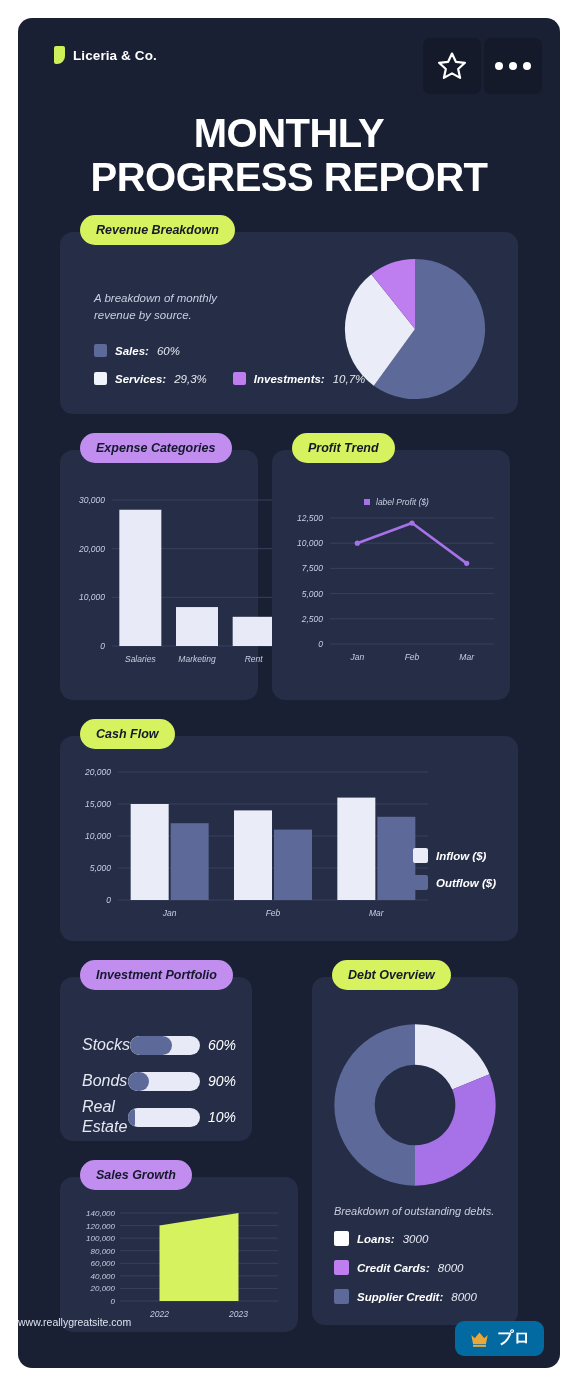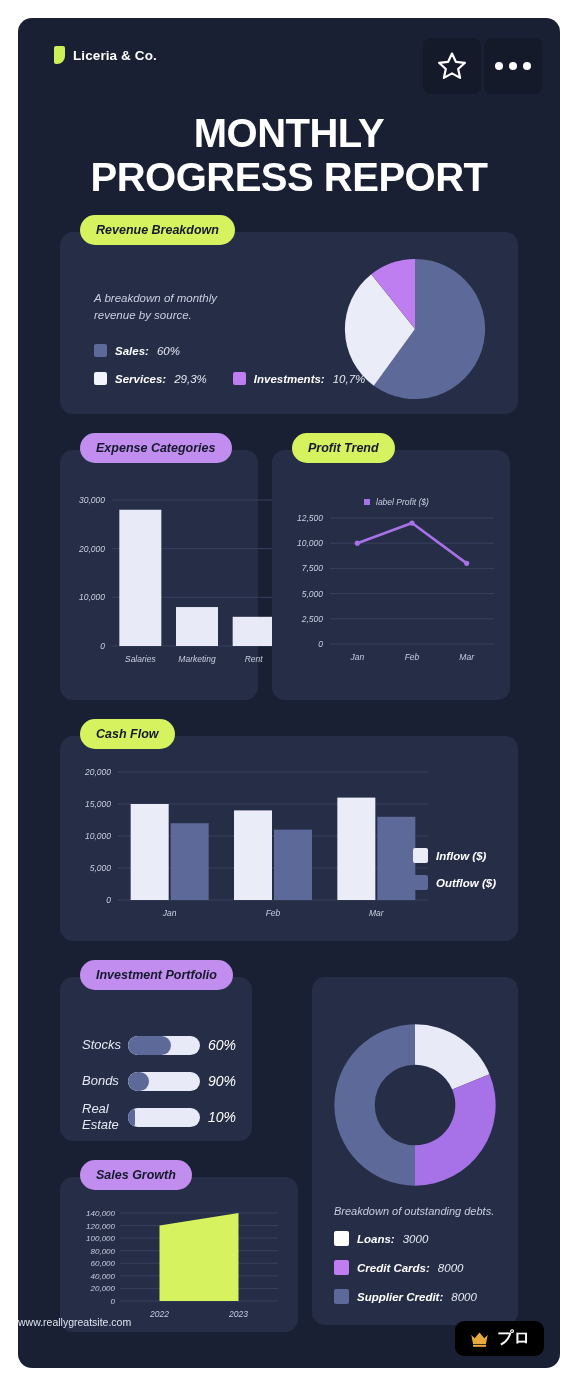--- a/index.html
+++ b/index.html
@@ -99,21 +99,21 @@
   #expense { width: 198px; height: 250px; margin-top: 36px; }
   #profit  { width: 238px; height: 250px; margin-top: 36px; }
   #cashflow { height: 205px; margin-top: 36px; }
   #portfolio { width: 192px; height: 164px; margin-top: 36px; }
   #debt { width: 238px; height: 348px; margin-top: 36px; }
   #growth { width: 238px; height: 155px; margin-top: 36px; }
 
   
   .pf-rows { position: absolute; top: 50px; left: 22px; right: 16px; }
   .pf-row { display: flex; align-items: center; height: 36px; }
-  .pf-name { color: #e6e9f2; font-size: 13px; width: 58px; line-height: 1.25; }
+  .pf-name { color: #e6e9f2; font-size: 16px; width: 58px; line-height: 1.25; }
   .bar-track {
     position: relative; width: 92px; height: 19px;
     background: #e8ebf7; border-radius: 10px; overflow: hidden;
   }
   .bar-fill { position: absolute; left: 0; top: 0; bottom: 0; background: #5d6a99; border-radius: 10px; }
   .pf-pct { color: #ffffff; font-size: 14px; margin-left: 8px; }
 
   
   .donut-box { position: absolute; top: 44px; left: 0; right: 0; display: flex; justify-content: center; }
   .debt-desc { position: absolute; left: 22px; top: 228px; color: #c9cee0; font-size: 11px; }
@@ -121,21 +121,21 @@
   .debt-legend .legend-item { margin-bottom: 14px; }
 
   
   .footer { position: absolute; left: 0; right: 0; bottom: 0; height: 72px; }
   .site {
     position: absolute; left: 0; right: 0; top: 20px;
     color: #dfe3ee; font-size: 10.5px;
   }
   .pro {
     position: absolute; right: 16px; bottom: 12px;
-    background: #000000; border-radius: 9px;
+    background: #0369a1; border-radius: 9px;
     padding: 7px 14px; display: flex; align-items: center; gap: 7px;
     cursor: pointer;
   }
   .pro-txt { color: #ffffff; font-size: 16px; font-weight: 700; }
 </style>
 </head>
 <body>
 
 <div class="doc">
 
@@ -337,20 +337,21 @@
             <line x1="60" y1="8" x2="218" y2="8" class="grid-l"></line>
             <text x="55" y="11" class="ax-txt sm" text-anchor="end">140,000</text>
             <path d="M99.5,96 L99.5,20.57142857142857 L178.5,8 L178.5,96 Z" fill="#d6f25e"></path>
             <text x="99.5" y="112" class="ax-txt" text-anchor="middle">2022</text>
             <text x="178.5" y="112" class="ax-txt" text-anchor="middle">2023</text>
           </svg>
       </div>
     </div>
 
     <div class="card" id="debt">
+      <div class="pill lime">Debt Overview</div>
       <div class="donut-box">
         <svg width="168" height="168" viewBox="0 0 100 100" class="chart-svg" id="debt-donut">
             <path d="M50,2 A48,48 0 0,1 94.34621756054176,31.63119524647569 L72.17310878027088,40.81559762323785 A24,24 0 0,0 50,26 Z" fill="#e8ebf7"></path>
             <path d="M94.34621756054176,31.63119524647569 A48,48 0 0,1 50,98 L50,74 A24,24 0 0,0 72.17310878027088,40.81559762323785 Z" fill="#a772e8"></path>
             <path d="M50,98 A48,48 0 0,1 49.99999999999999,2 L49.99999999999999,26 A24,24 0 0,0 50,74 Z" fill="#5d6a99"></path>
           </svg>
       </div>
       <div class="debt-desc">Breakdown of outstanding debts.</div>
       <div class="debt-legend">
         <div class="legend-item">

